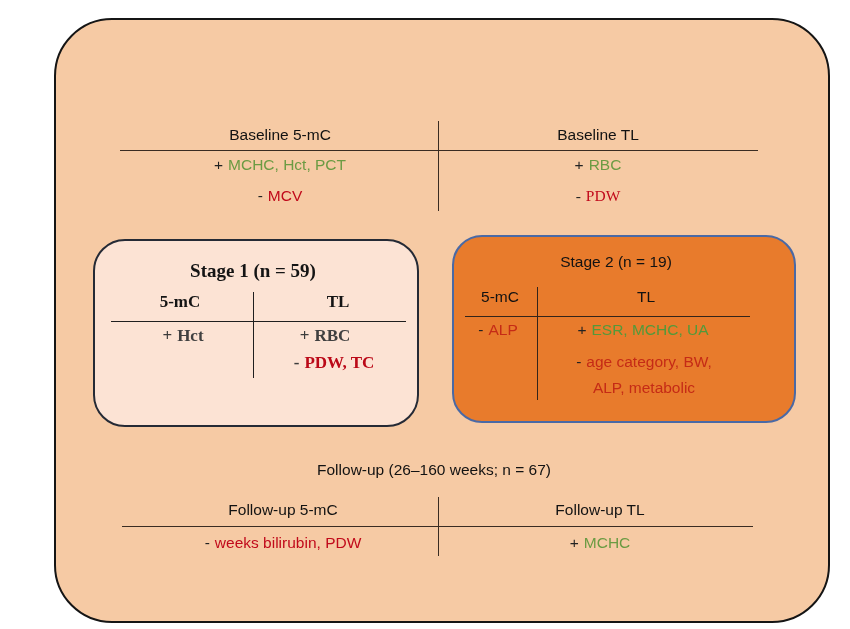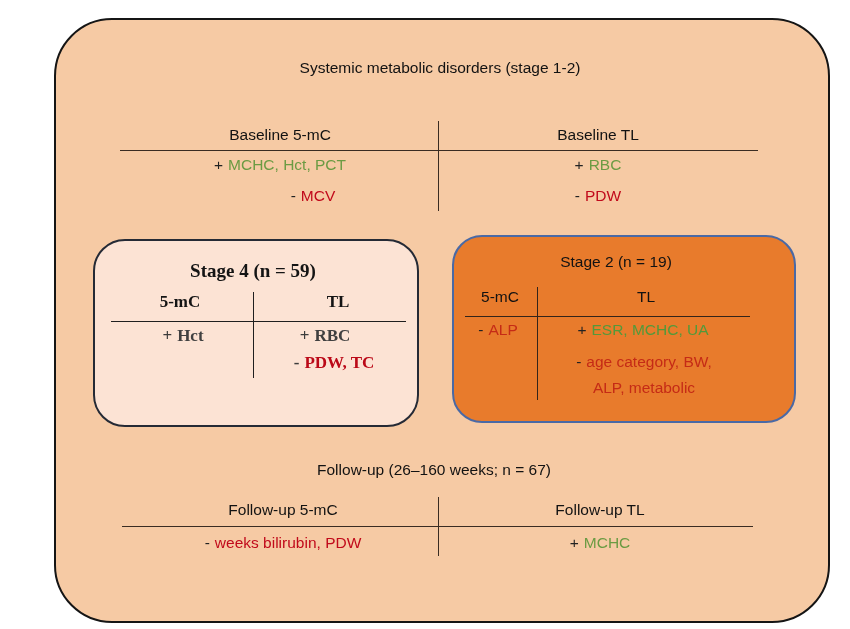--- a/index.html
+++ b/index.html
@@ -59,43 +59,42 @@
   .green-s2{color:#52993b;}
   .red-s2{color:#c52b16;}
 </style>
 </head>
 <body>
 
 <div class="page">
 
   <div class="outer-panel"></div>
 
-  <div class="t" style="left:440px;top:68px;">Systemic metabolic disorders (stage 1-2)</div>
 
   <div class="hline" style="left:120px;top:150px;width:638px;"></div>
   <div class="vline" style="left:438px;top:121px;height:90px;"></div>
 
   <div class="t" style="left:280px;top:135px;">Baseline 5-mC</div>
   <div class="t" style="left:598px;top:135px;">Baseline TL</div>
 
   <div class="t" style="left:280px;top:165px;">
     <span class="sign">+</span><span class="green-base">MCHC, Hct, PCT</span>
   </div>
-  <div class="t" style="left:280px;top:196px;margin-left:33px;">
+  <div class="t" style="left:280px;top:196px;">
     <span class="sign">-</span><span class="red-base">MCV</span>
   </div>
   <div class="t" style="left:598px;top:165px;">
     <span class="sign">+</span><span class="green-base">RBC</span>
   </div>
-  <div class="t" style="left:598px;top:196px;">
+  <div class="t" style="left:598px;top:196px;font-family:Liberation Serif, serif;">
     <span class="sign">-</span><span class="red-base">PDW</span>
   </div>
 
   <div class="stage1-box"></div>
-  <div class="t serif big" style="left:253px;top:271px;">Stage 4 (n = 59)</div>
+  <div class="t serif big" style="left:253px;top:271px;">Stage 1 (n = 59)</div>
 
   <div class="hline stage1-line" style="left:111px;top:321px;width:295px;"></div>
   <div class="vline stage1-line" style="left:253px;top:292px;height:86px;"></div>
 
   <div class="t serif" style="left:180px;top:302px;">5-mC</div>
   <div class="t serif" style="left:338px;top:302px;">TL</div>
 
   <div class="t serif" style="left:183px;top:336px;">
     <span class="sign">+</span><span class="green-s1">Hct</span>
   </div>

